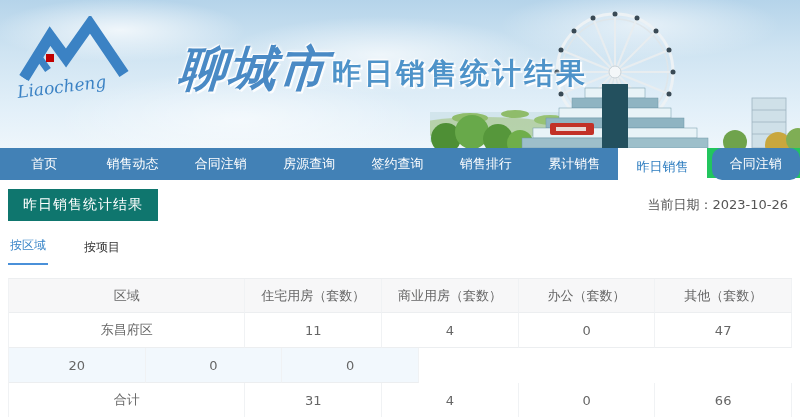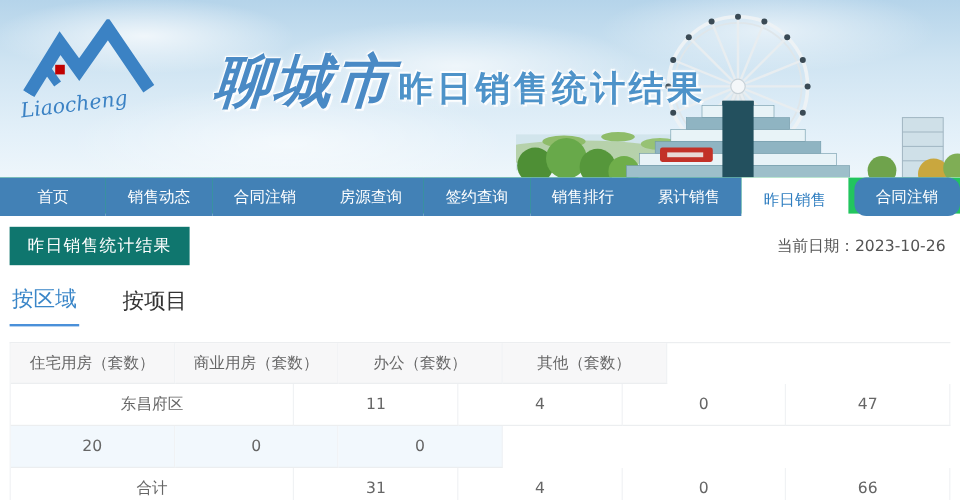--- a/index.html
+++ b/index.html
@@ -34,21 +34,21 @@
   .nav-item.active { background:#fff; color:#2e7dc0; height:38px; }
   .nav-item.gap-left { margin-left:5px;border-radius:10px; }
 
   
   .content { padding:0 8px; }
   .title-row { margin-top:11px; display:flex; justify-content:space-between; align-items:center; }
   .section-badge { background:#0f766e; color:#fff; font-size:14px; padding:7px 15px; letter-spacing:1px; }
   .current-date { color:#555; font-size:13px; padding-right:4px; }
 
   .tabs { margin-top:16px; display:flex; align-items:flex-end; }
-  .tab { font-size:18px; color:#333; padding:0 2px 9px 2px; cursor:pointer; }
+  .tab { font-size:12px; color:#333; padding:0 2px 9px 2px; cursor:pointer; }
   .tab.active { color:#3a86c8; border-bottom:2px solid #4a90d9; }
   .tab + .tab { margin-left:34px; }
 
   
   .table { margin-top:13px; width:784px; border-top:1px solid #eceef0; border-left:1px solid #f0f2f4; }
   .t-row { display:flex; }
   .t-cell { display:flex; align-items:center; justify-content:center; font-size:13px; color:#666;
     border-right:1px solid #f0f2f4; border-bottom:1px solid #eceef0; height:35px; }
   .t-head .t-cell { background:#f7f7f8; color:#666; height:34px; }
   .t-row.stripe .t-cell { background:#f2f8fd; }
@@ -163,20 +163,21 @@
     <div class="current-date">当前日期：2023-10-26</div>
   </div>
 
   <div class="tabs">
     <div class="tab active">按区域</div>
     <div class="tab">按项目</div>
   </div>
 
   <div class="table">
     <div class="t-row t-head">
+      <div class="t-cell col-0">区域</div>
       <div class="t-cell col-n">住宅用房（套数）</div>
       <div class="t-cell col-n">商业用房（套数）</div>
       <div class="t-cell col-n">办公（套数）</div>
       <div class="t-cell col-n">其他（套数）</div>
     </div>
     <div class="t-row">
       <div class="t-cell col-0">东昌府区</div>
       <div class="t-cell col-n">11</div>
       <div class="t-cell col-n">4</div>
       <div class="t-cell col-n">0</div>

